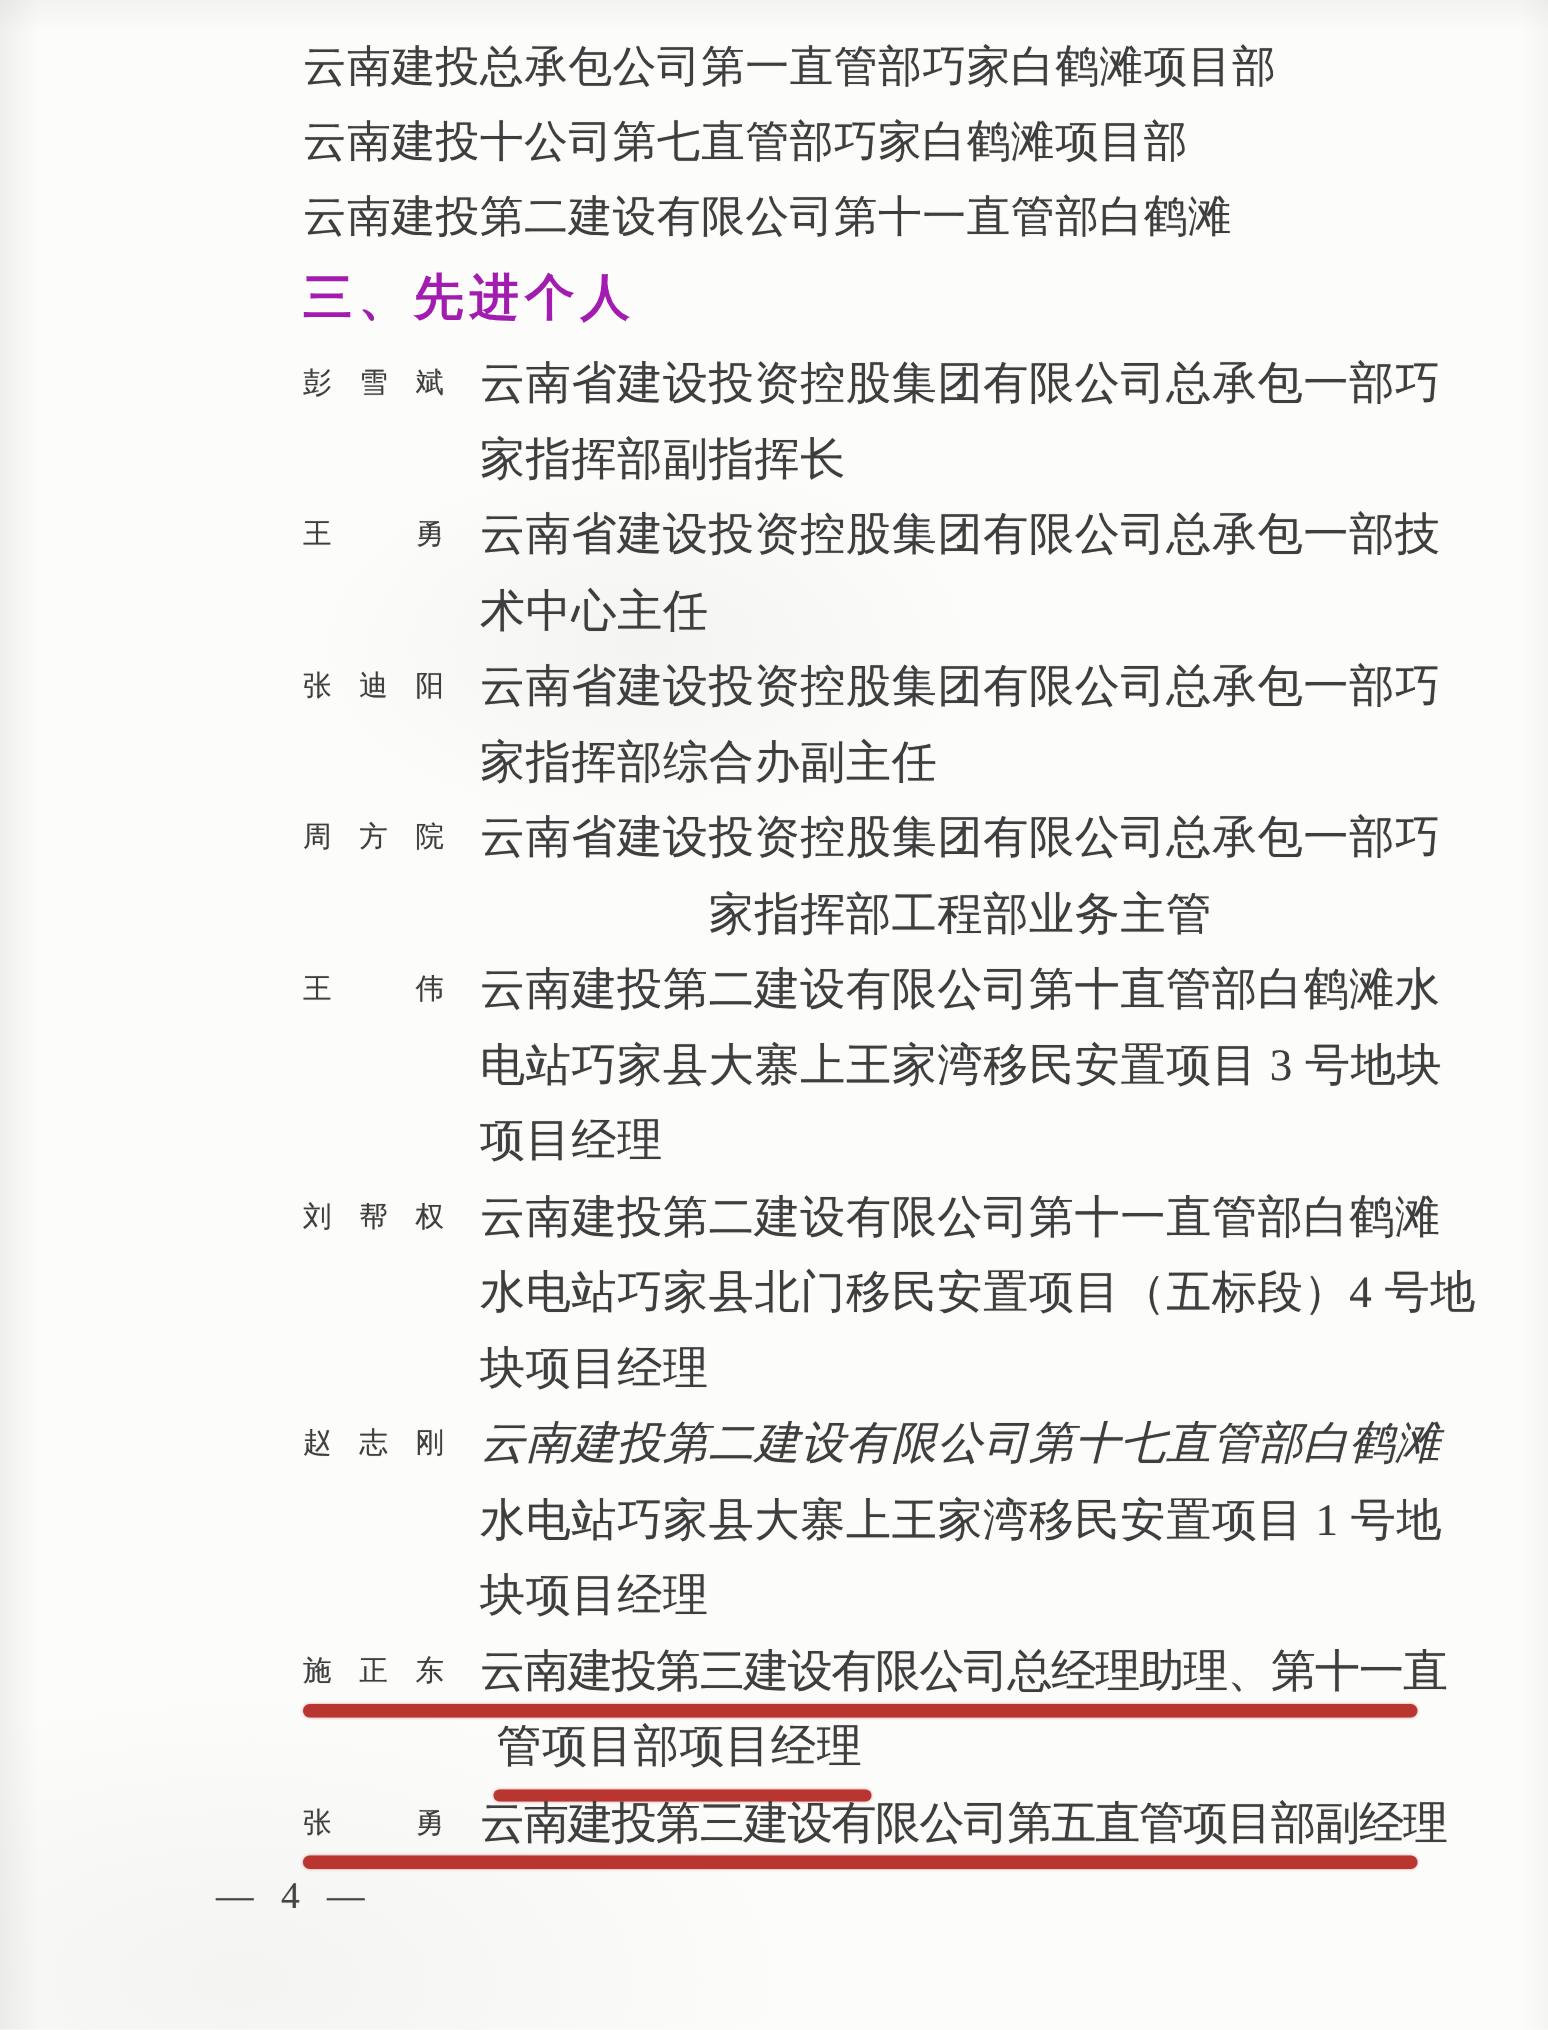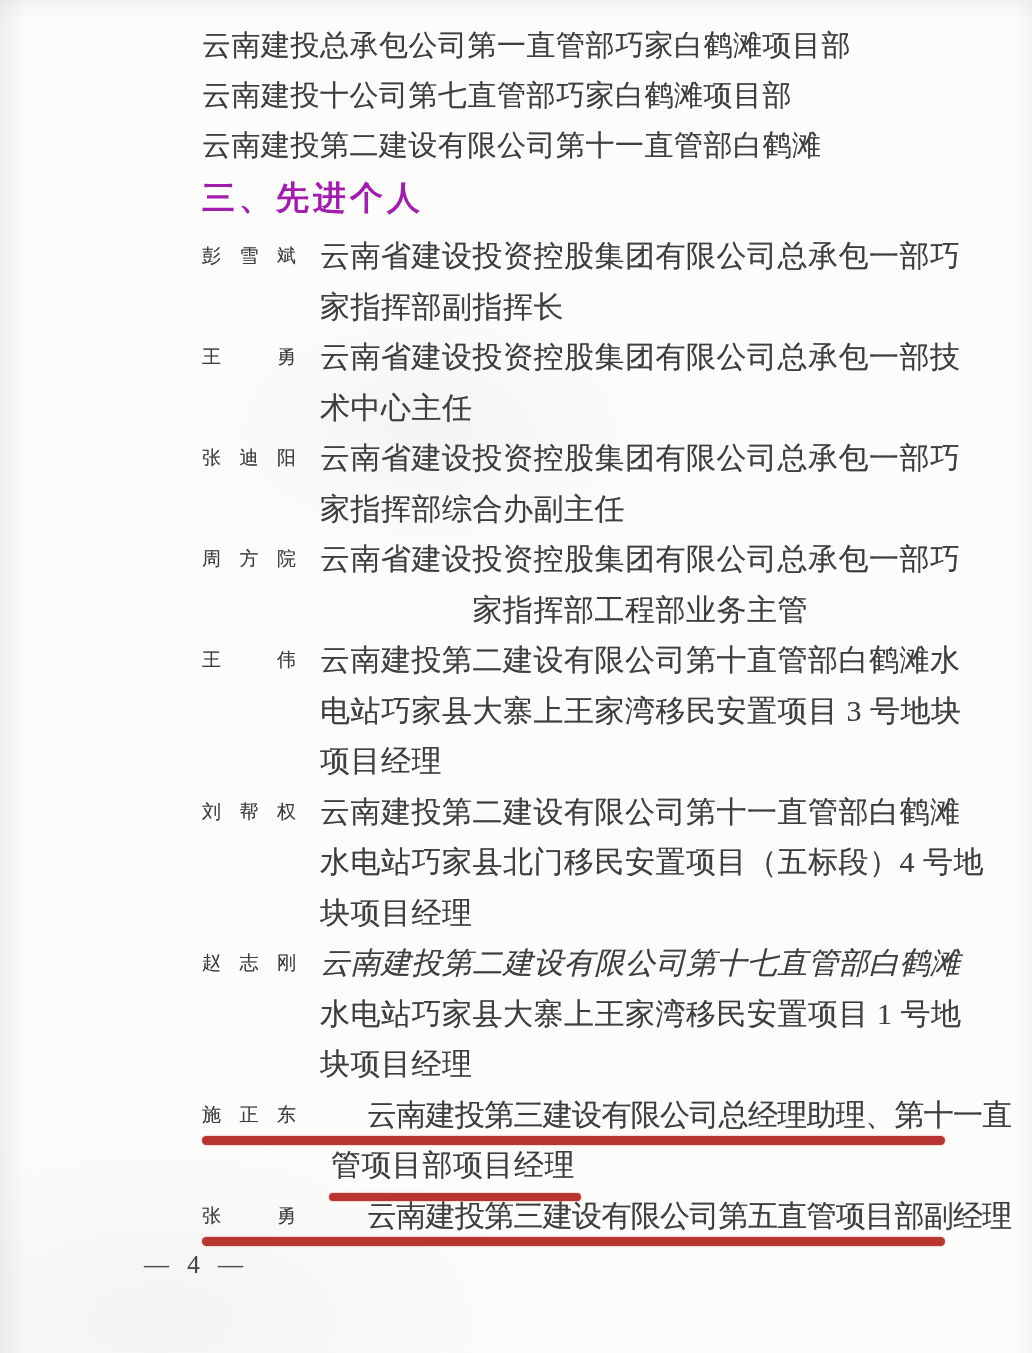--- a/index.html
+++ b/index.html
@@ -58,21 +58,21 @@
     text-shadow: 0 0 0.6px rgba(60,60,60,0.45);
   }
   .person-title { flex: 1; margin-left: 24px; }
   .t-line {
     font-size: 30px;
     line-height: 50.5px;
     letter-spacing: 0.5px;
     white-space: nowrap;
     text-shadow: 0 0 0.6px rgba(60,60,60,0.45);
   }
-  .t-line.tight { letter-spacing: -0.7px; margin-left: 47px; }
+  .t-line.tight { letter-spacing: -0.7px; }
   
   .row-underline {
     position: absolute;
     left: 0;
     right: -1px;
     top: 46px;
     height: 9px;
     border-radius: 5px;
     background: var(--underline-red, #b93530);
     box-shadow: 0 0 2px rgba(185,53,48,0.55);

